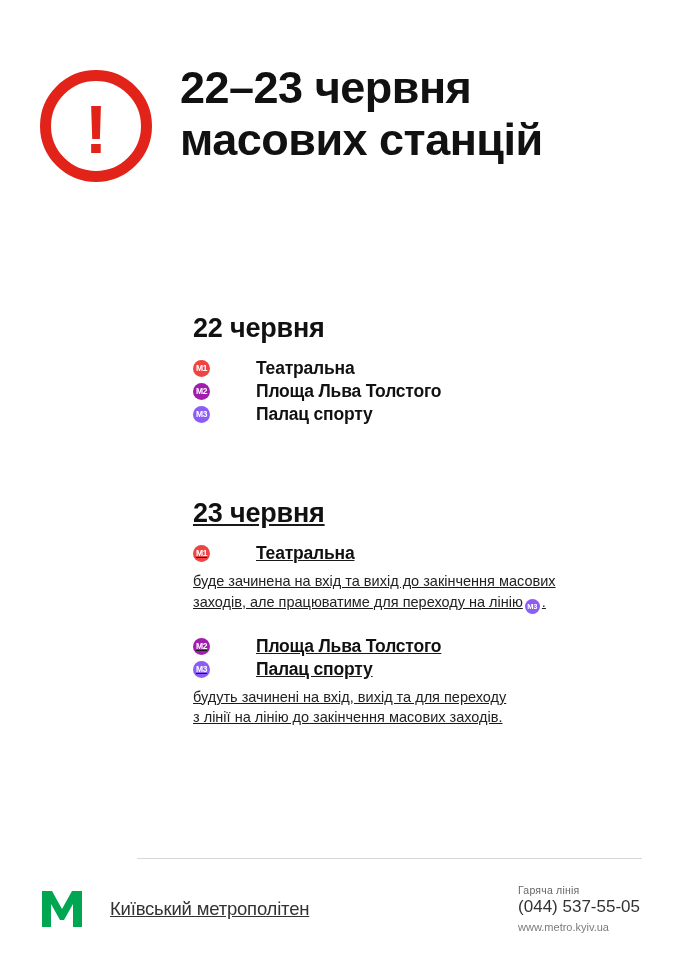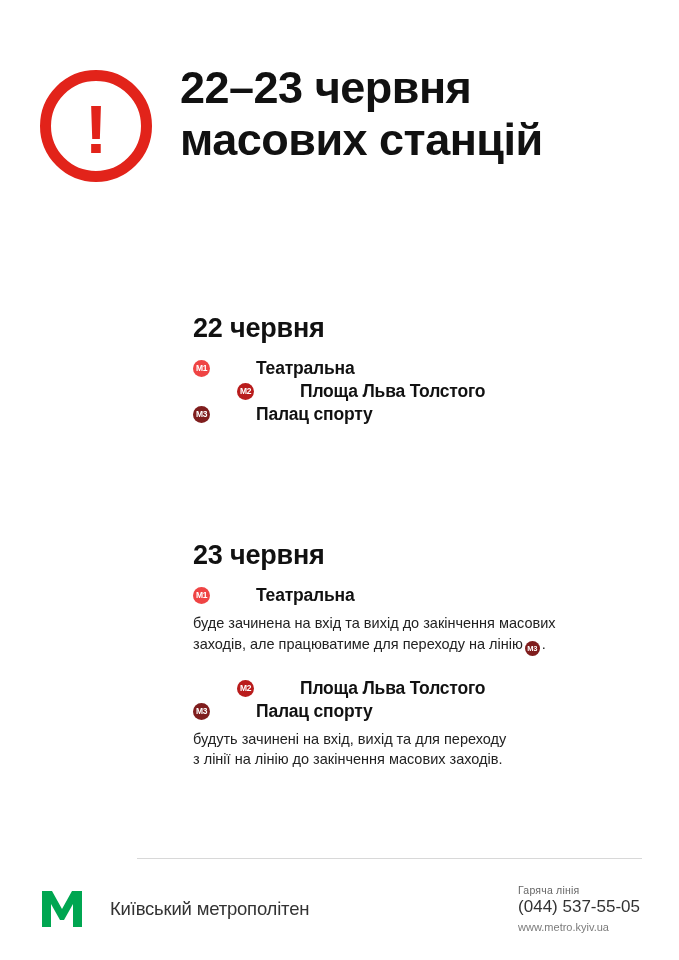--- a/index.html
+++ b/index.html
@@ -48,21 +48,21 @@
     font-weight: bold;
     line-height: 1.16;
     letter-spacing: -0.5px;
     color: #111111;
   }
   .title div { white-space: nowrap; }
 
   
   .section { position: absolute; left: 193px; width: 460px; }
   #sec-22 { top: 313px; }
-  #sec-23 { top: 540px; }
+  #sec-23 { top: 498px; text-decoration: underline; }
 
   .sec-date {
     font-size: 27px;
     font-weight: bold;
     color: #111;
     margin: 0 0 14px 0;
     letter-spacing: -0.2px;
   }
 
   .station-row {
@@ -76,22 +76,22 @@
     border-radius: 50%;
     color: #fff;
     font-size: 8.5px;
     font-weight: bold;
     line-height: 17px;
     text-align: center;
     letter-spacing: -0.3px;
     margin-right: 7px;
   }
   .badge-m1 { background: #ef4444; }
-  .badge-m2 { background: #b91c1c; margin-left: 44px; }
-  .badge-m3 { background: #7f1d1d; }
+  .badge-m2 { background: #a21caf; }
+  .badge-m3 { background: #8b5cf6; }
   .station-name {
     font-size: 17.5px;
     font-weight: bold;
     color: #111;
     letter-spacing: -0.2px;
     margin-left: 39px;
   }
 
   .note {
     font-size: 14.5px;
@@ -134,20 +134,21 @@
     width: 44px; height: 40px;
     flex: 0 0 44px;
     position: relative;
   }
   .metro-logo svg { display: block; }
   .footer-name {
     margin-left: 26px;
     font-size: 18.5px;
     color: #333;
     letter-spacing: -0.2px;
+    text-decoration: underline;
   }
   .footer-contacts {
     margin-left: auto;
     text-align: left;
     color: #555;
   }
   .hotline-label { font-size: 10.5px; color: #666; letter-spacing: 0.2px; }
   .hotline-number { font-size: 17px; color: #333; margin-top: 1px; }
   .site { font-size: 11px; color: #7b7b7b; margin-top: 4px; }
 </style>

